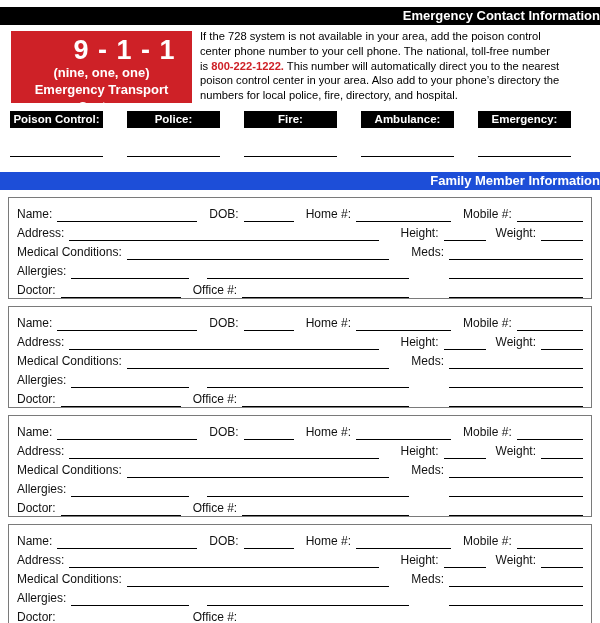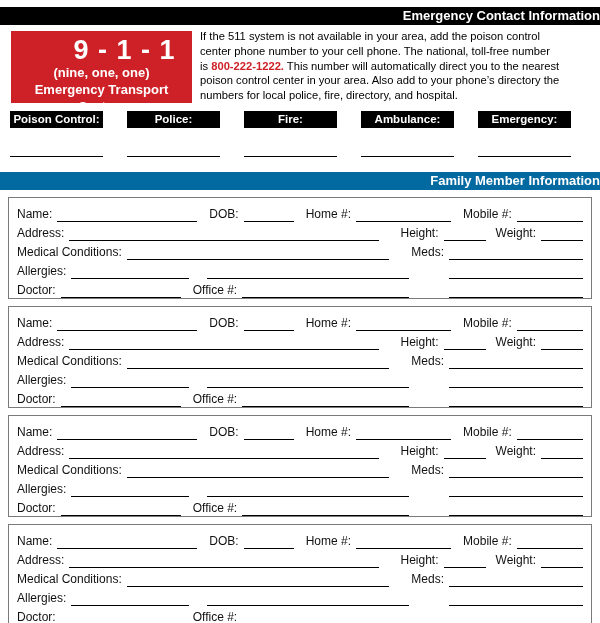--- a/index.html
+++ b/index.html
@@ -130,21 +130,21 @@
 
   <div class="section-bar bar-emergency" style="background-color: rgb(0, 0, 0);">Emergency Contact Information</div>
 
   <div class="badge" style="background-color: rgb(206, 33, 39);">
     <div class="badge-number">9 - 1 - 1</div>
     <div class="badge-words">(nine, one, one)</div>
     <div class="badge-caption">Emergency Transport System</div>
   </div>
 
   <div class="instructions">
-    <div>If the 511 system is not available in your area, add the poison control</div>
+    <div>If the 728 system is not available in your area, add the poison control</div>
     <div>center phone number to your cell phone. The national, toll-free number</div>
     <div><span>is </span><span class="phone-number" style="color: rgb(206, 33, 39);">800-222-1222.</span><span> This number will automatically direct you to the nearest</span></div>
     <div>poison control center in your area. Also add to your phone’s directory the</div>
     <div>numbers for local police, fire, directory, and hospital.</div>
   </div>
 
   <div class="contact-bars">
     <div class="contact-bar">Poison Control:</div>
     <div class="contact-bar">Police:</div>
     <div class="contact-bar">Fire:</div>
@@ -153,21 +153,21 @@
   </div>
 
   <div class="contact-lines">
     <div class="contact-line"></div>
     <div class="contact-line"></div>
     <div class="contact-line"></div>
     <div class="contact-line"></div>
     <div class="contact-line"></div>
   </div>
 
-  <div class="section-bar bar-family" style="background-color: #0369a1;">Family Member Information</div>
+  <div class="section-bar bar-family" style="background-color: #1d4ed8;">Family Member Information</div>
 
   <div class="family-boxes" id="family-boxes">
   <div class="member-box">
     <div class="row">
       <span class="lbl">Name:</span>
       <span class="line" style="width:140px"></span>
       <span class="lbl ml12">DOB:</span>
       <span class="line" style="width:50px"></span>
       <span class="lbl ml12">Home #:</span>
       <span class="line" style="width:95px"></span>

